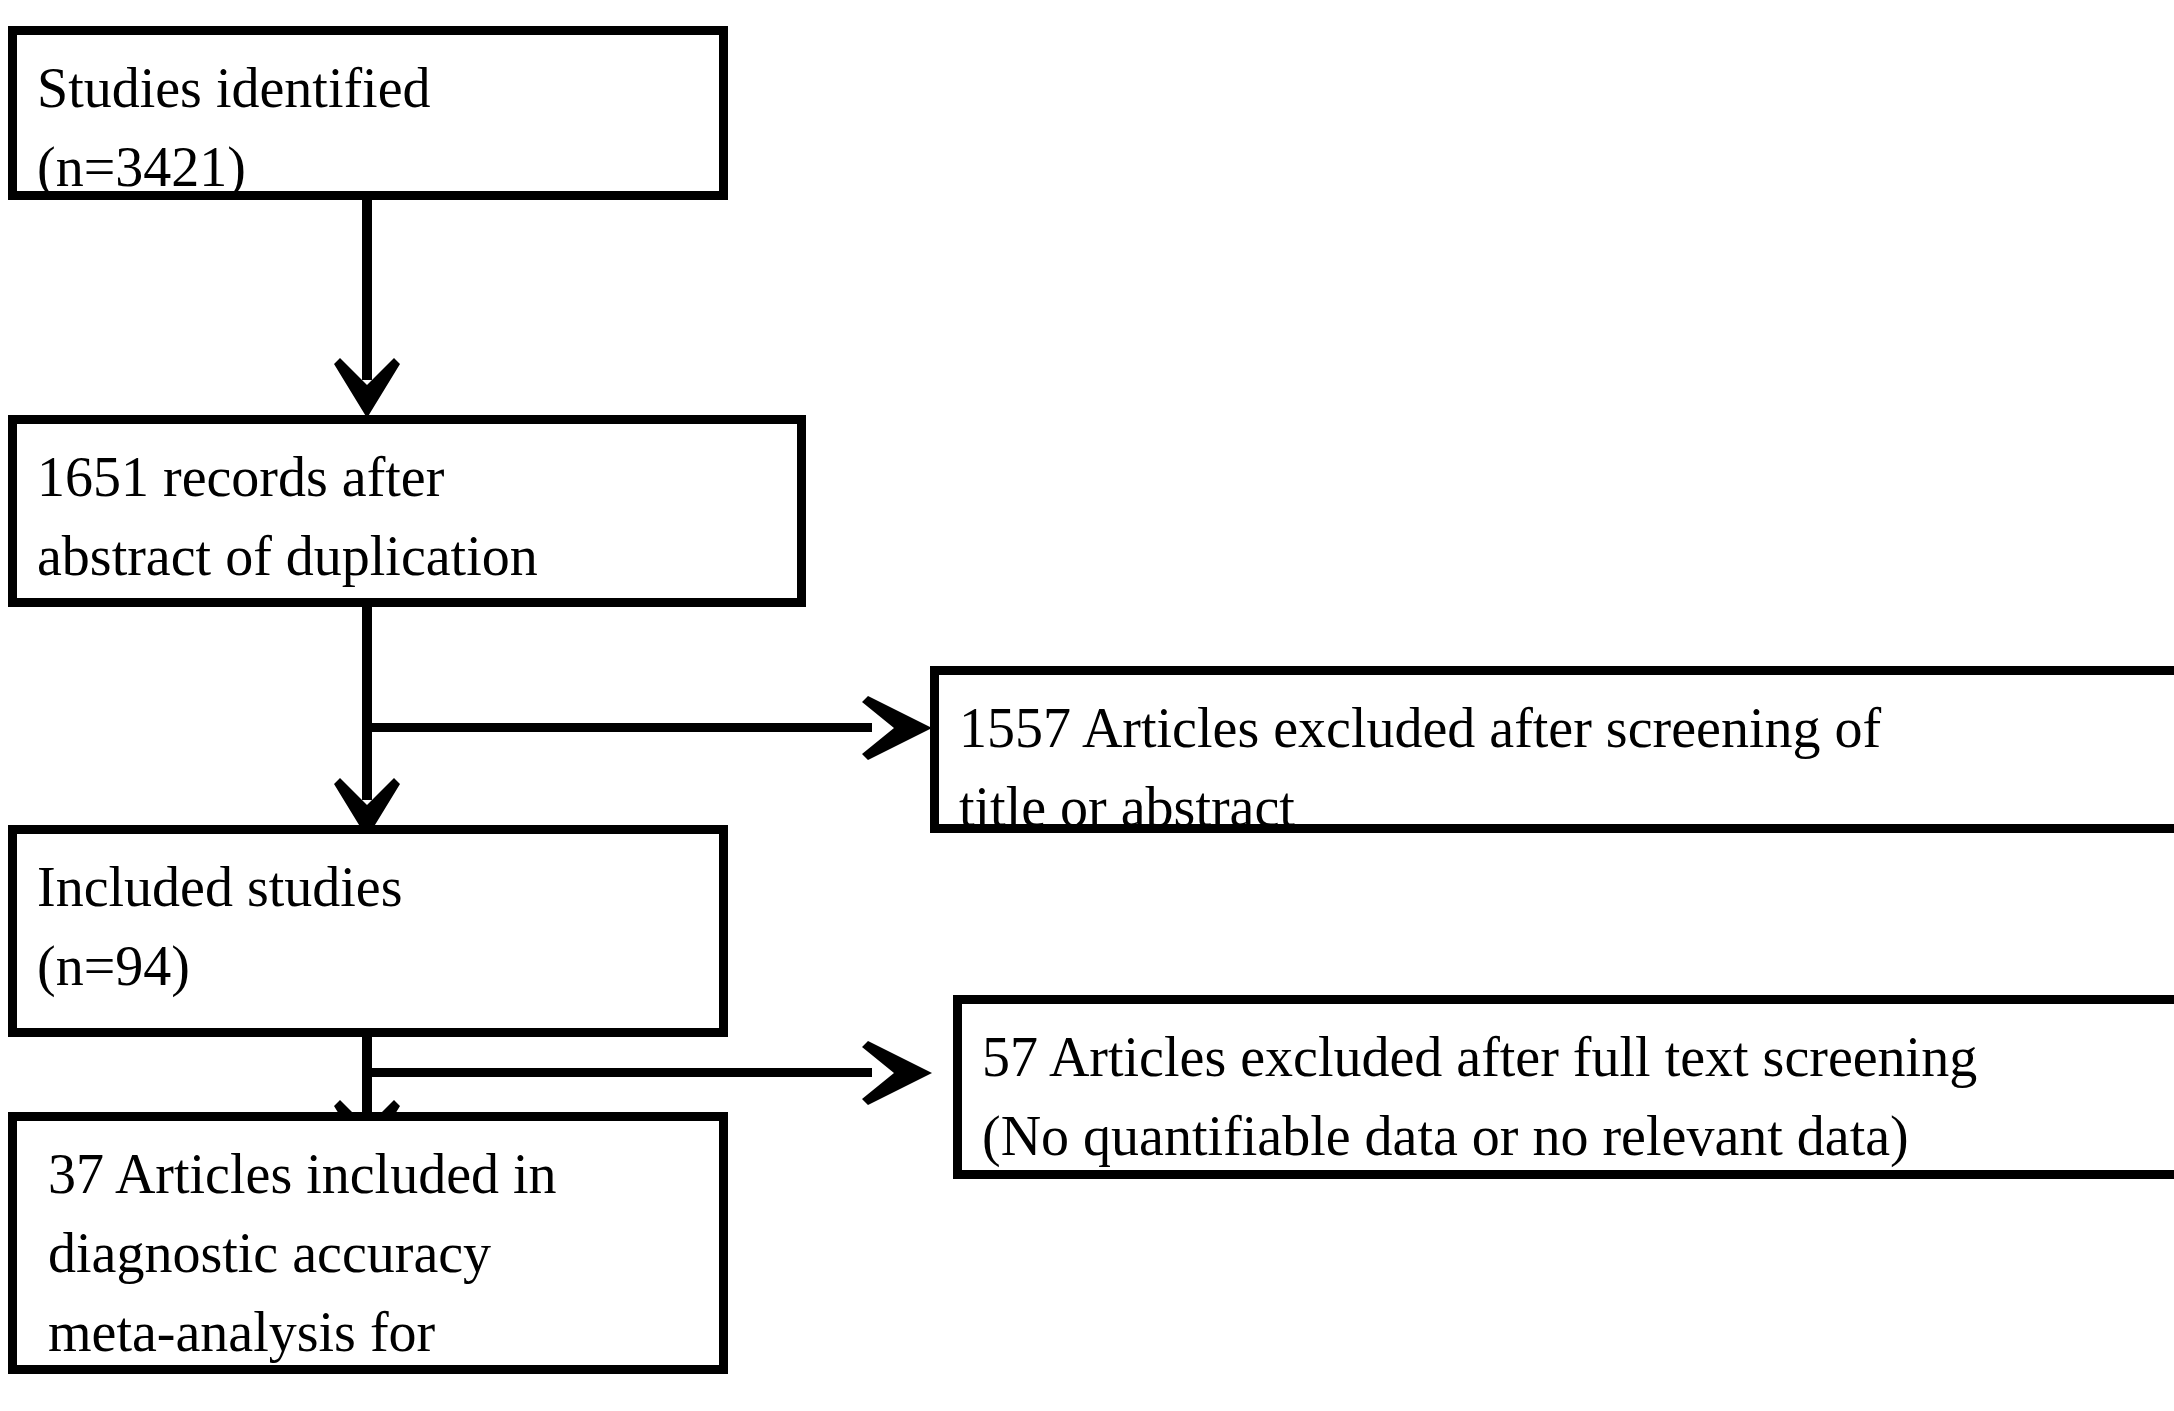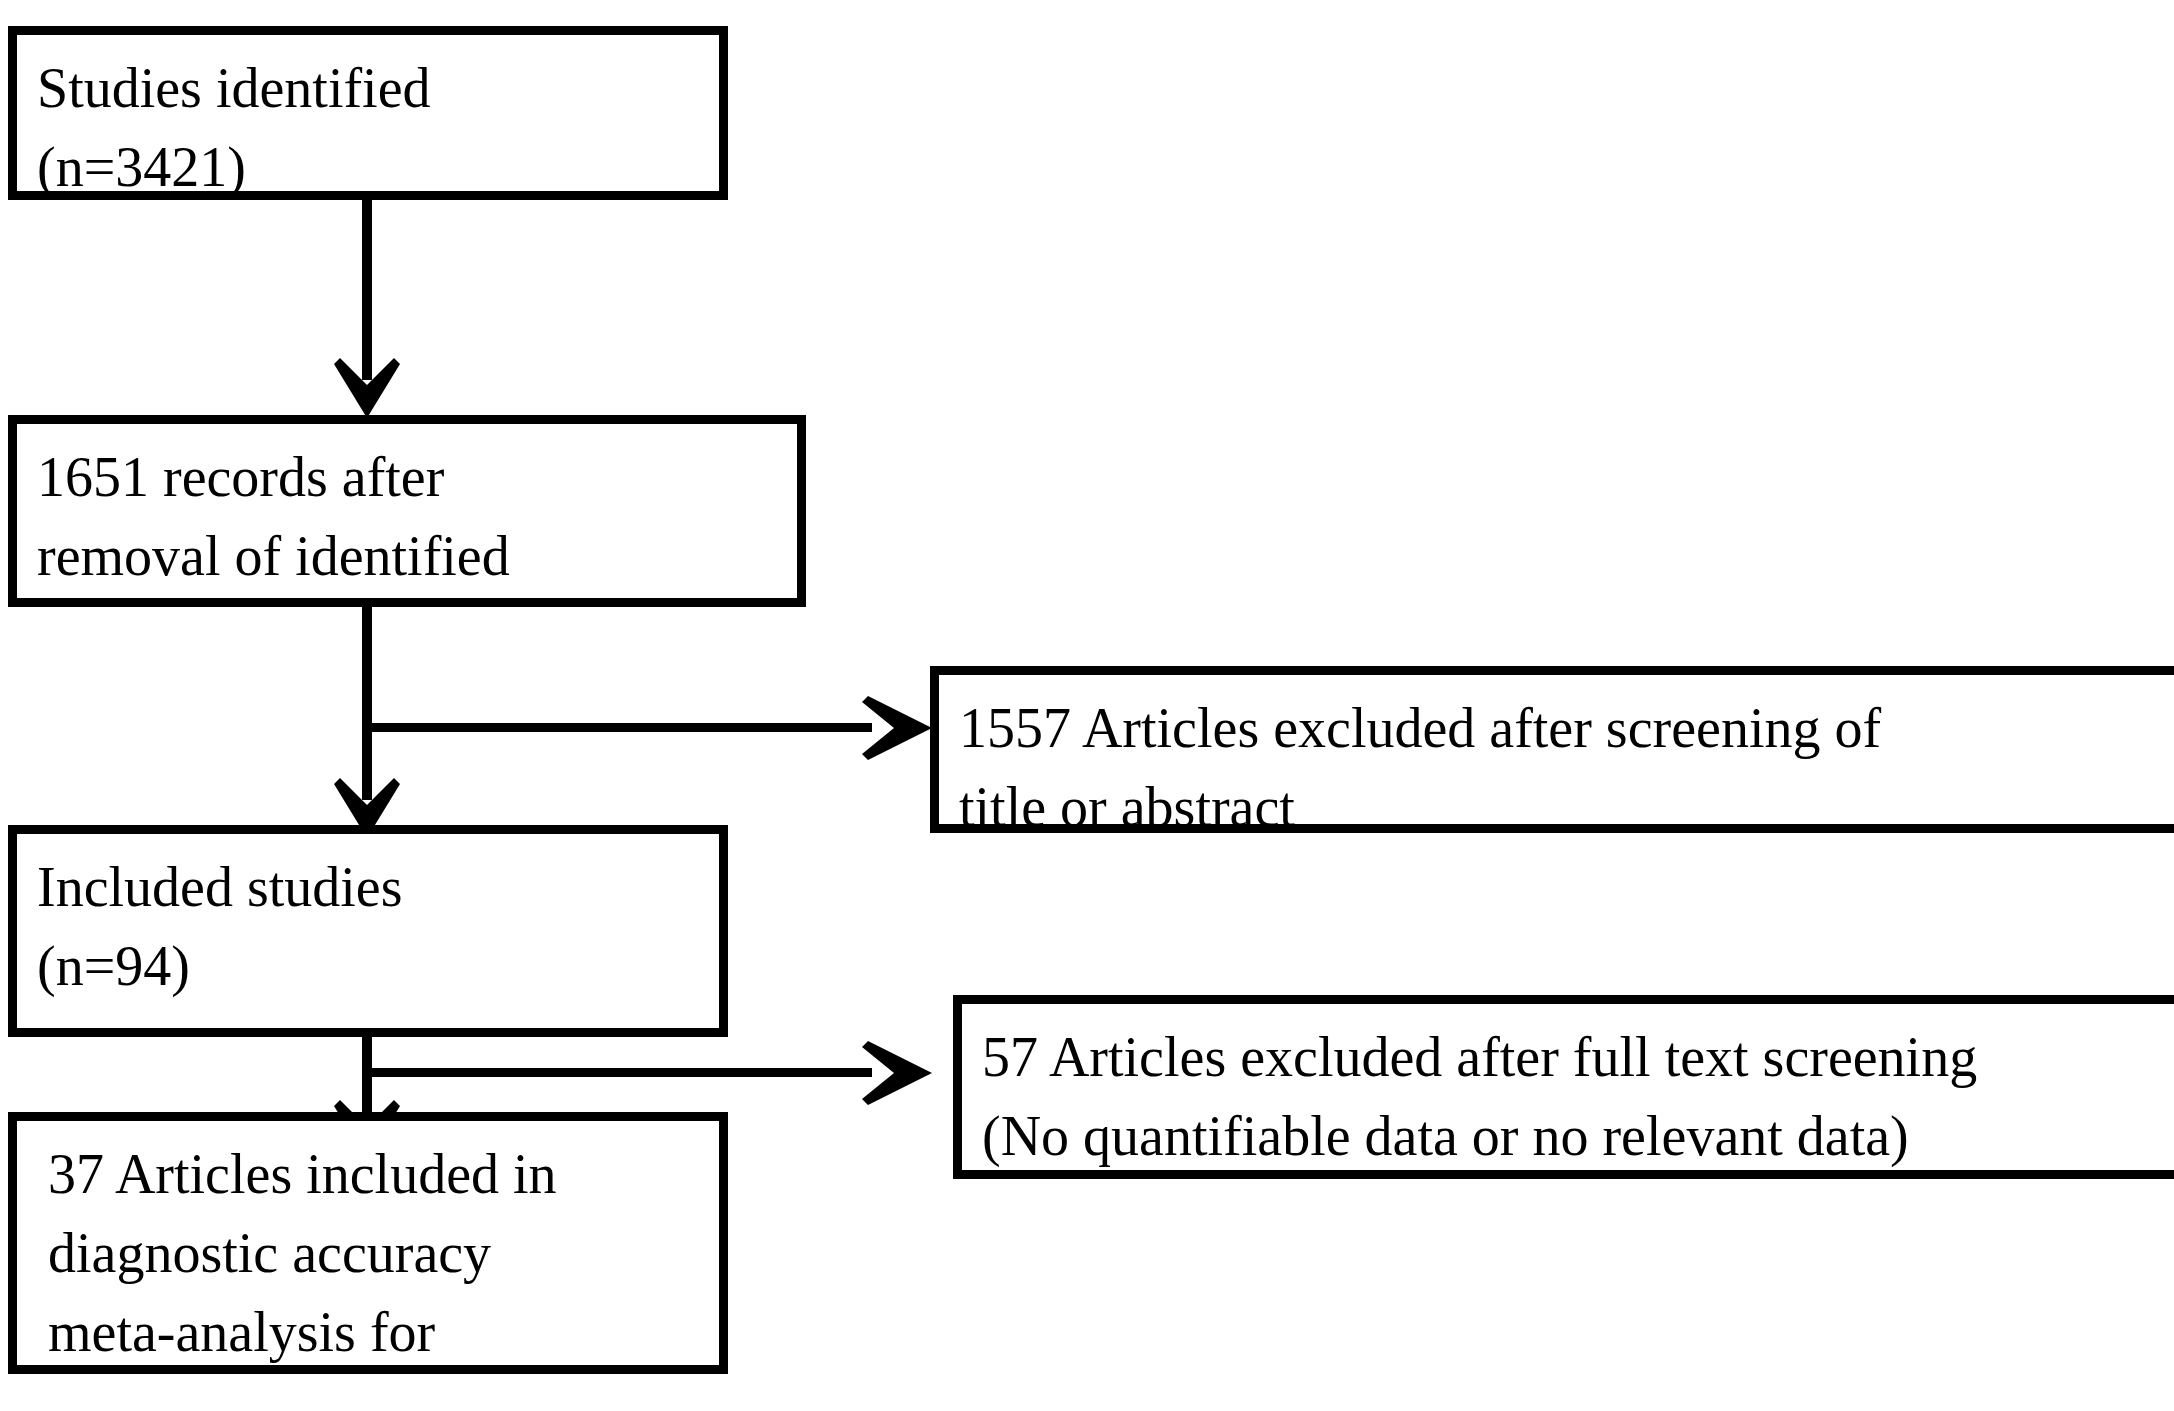--- a/index.html
+++ b/index.html
@@ -112,21 +112,21 @@
     </svg>
   </span>
 
   <div class="node" id="node-identified">
     <span class="line">Studies identified</span>
     <span class="line">(n=3421)</span>
   </div>
 
   <div class="node" id="node-deduplicated">
     <span class="line">1651 records after</span>
-    <span class="line">removal of identified</span>
+    <span class="line">abstract of duplication</span>
   </div>
 
   <div class="node" id="node-excluded-1">
     <span class="line">1557 Articles excluded after screening of</span>
     <span class="line">title or abstract</span>
   </div>
 
   <div class="node" id="node-included">
     <span class="line">Included studies</span>
     <span class="line">(n=94)</span>

